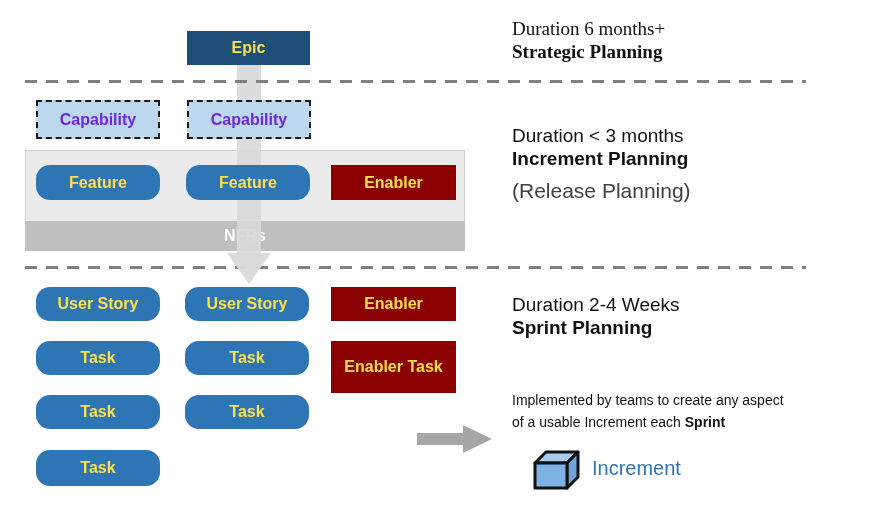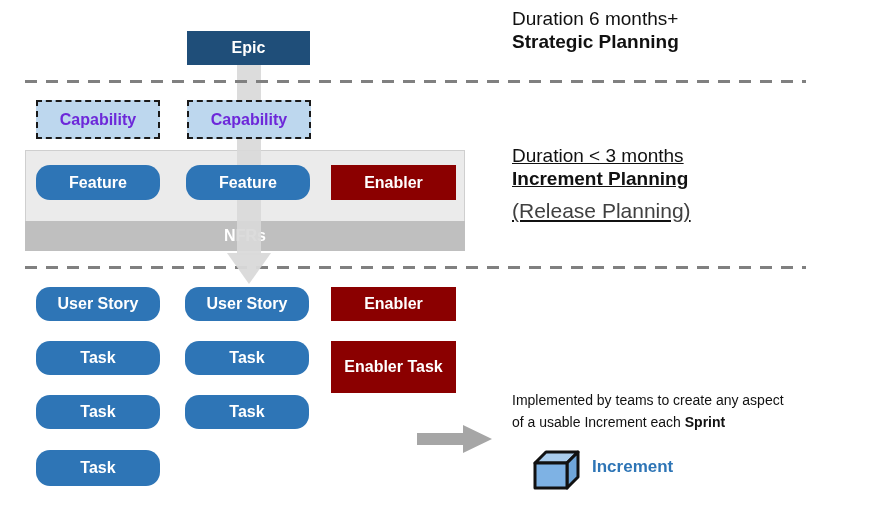--- a/index.html
+++ b/index.html
@@ -3,21 +3,21 @@
 <meta charset="utf-8">
 <style>
   html,body{margin:0;padding:0;background:#ffffff;}
   body{font-family:"Liberation Sans","DejaVu Sans",sans-serif;}
   .canvas{position:relative;width:878px;height:512px;background:#ffffff;overflow:hidden;}
 
   
   .box{
     position:absolute;
     display:flex;align-items:center;justify-content:center;
-    color:#ffffff;font-weight:bold;font-size:16px;
+    color:#fde047;font-weight:bold;font-size:16px;
     box-sizing:border-box;z-index:4;
   }
   .navy{background:#1F4E79;}
   .blue{background:#2E75B6;border-radius:14px;}
   .maroon{background:#8B0000;}
   .cap{
     background:#BDD7EE;color:#6d28d9;
     border:2px dashed #1a1a1a;
   }
 
@@ -41,32 +41,32 @@
   }
   .dash1{top:80px;z-index:3;}
   .dash2{top:266px;z-index:1;}
 
   
   .down-arrow{position:absolute;left:225px;top:65px;z-index:2;}
 
   
   .ann{position:absolute;left:512px;color:#111111;font-size:19px;line-height:23px;}
   .ann .bold{font-weight:bold;}
-  .ann-strategic{top:7px;}
-  .ann-increment{top:144px;text-decoration:underline;}
+  .ann-strategic{top:17px;font-family:Liberation Serif, serif;}
+  .ann-increment{top:124px;}
   .release-sub{margin-top:9px;font-size:21px;color:#404040;font-weight:normal;}
   .ann-sprint{top:293px;}
   .ann-impl{top:389px;font-size:14px;line-height:22px;}
 
   .right-arrow{position:absolute;left:417px;top:425px;z-index:2;}
 
   .cube-icon{position:absolute;left:531px;top:449px;}
   .increment-caption{
     position:absolute;left:592px;top:457px;
-    color:#2E75B6;font-weight:bold;font-size:17px;
+    color:#2E75B6;font-weight:normal;font-size:20px;
   }
 </style>
 </head>
 <body>
 
 <div class="canvas">
 
   <svg class="down-arrow" width="48" height="220" viewBox="0 0 48 220">
     <rect x="12" y="0" width="24" height="190" fill="#D9D9D9" fill-opacity="0.92"></rect>
     <polygon points="2,188 46,188 24,219" fill="#D9D9D9" fill-opacity="0.95"></polygon>
@@ -106,20 +106,24 @@
     <div>Duration 6 months+</div>
     <div class="bold">Strategic Planning</div>
   </div>
 
   <div class="ann ann-increment">
     <div>Duration &lt; 3 months</div>
     <div class="bold">Increment Planning</div>
     <div class="release-sub">(Release Planning)</div>
   </div>
 
+  <div class="ann ann-sprint">
+    <div>Duration 2-4 Weeks</div>
+    <div class="bold">Sprint Planning</div>
+  </div>
 
   <div class="ann ann-impl">
     <div>Implemented by teams to create any aspect</div>
     <div><span>of a usable Increment each </span><span class="bold">Sprint</span></div>
   </div>
 
   <svg class="right-arrow" width="76" height="28" viewBox="0 0 76 28">
     <polygon points="0,8 46,8 46,0 75,14 46,28 46,20 0,20" fill="#A6A6A6"></polygon>
   </svg>
 

